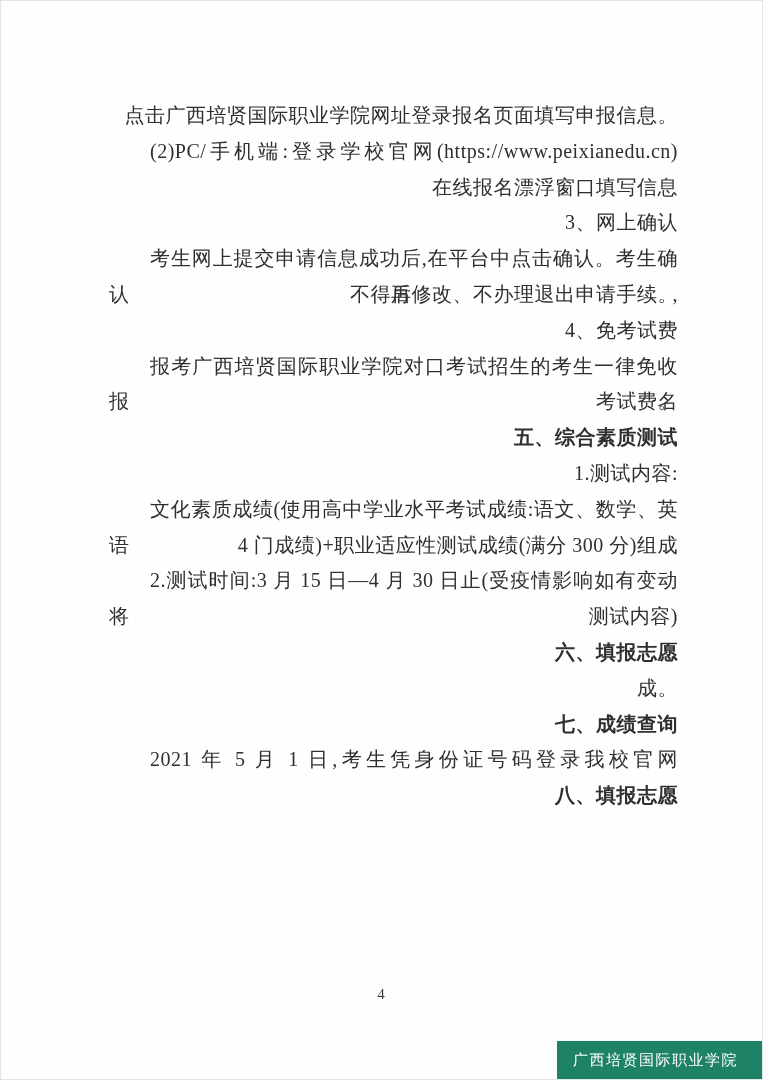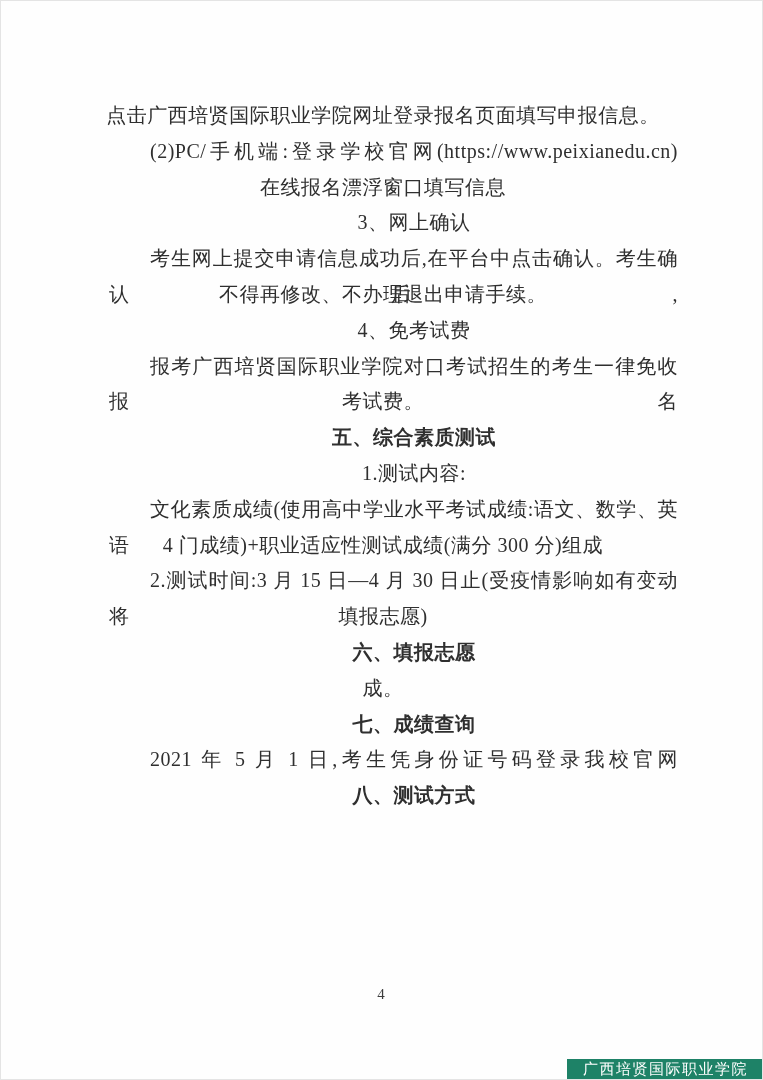--- a/index.html
+++ b/index.html
@@ -20,21 +20,21 @@
     left: 87px;
     top: 97px;
     width: 590px;
   }
   .line {
     font-size: 20px;
     line-height: 35.8px;
     height: 35.8px;
     letter-spacing: 0.5px;
     white-space: nowrap;
-    text-align: center;
+    text-align: right;
   }
   .line.indent { text-indent: 41px; margin-left: 21px; }
   .line.bold { font-weight: 700; }
   .line.justify {
     white-space: normal;
     text-align: justify;
     text-align-last: justify;
   }
   .page-number {
     position: absolute;
@@ -43,22 +43,22 @@
     width: 100%;
     text-align: center;
     font-size: 15px;
     color: #3c3c3c;
     letter-spacing: 1px;
   }
   .watermark {
     position: absolute;
     right: 0;
     bottom: 0;
-    height: 20px;
-    padding: 0 14px 0 16px;
+    height: 38px;
+    padding: 0 24px 0 16px;
     background: #1E8267;
     color: #ffffff;
     display: flex;
     align-items: center;
     justify-content: center;
     font-family: "Liberation Sans", "DejaVu Sans", sans-serif;
     font-size: 15px;
     letter-spacing: 1.5px;
   }
 </style>
@@ -75,26 +75,26 @@
     <div class="line indent justify">考生网上提交申请信息成功后,在平台中点击确认。考生确认后,</div>
     <div class="line">不得再修改、不办理退出申请手续。</div>
     <div class="line indent">4、免考试费</div>
     <div class="line indent justify">报考广西培贤国际职业学院对口考试招生的考生一律免收报名</div>
     <div class="line">考试费。</div>
     <div class="line indent bold">五、综合素质测试</div>
     <div class="line indent">1.测试内容:</div>
     <div class="line indent justify">文化素质成绩(使用高中学业水平考试成绩:语文、数学、英语</div>
     <div class="line">4 门成绩)+职业适应性测试成绩(满分 300 分)组成</div>
     <div class="line indent justify">2.测试时间:3 月 15 日—4 月 30 日止(受疫情影响如有变动将</div>
-    <div class="line">填报志愿)</div>
+    <div class="line">测试内容)</div>
     <div class="line indent bold">六、填报志愿</div>
     <div class="line">成。</div>
     <div class="line indent bold">七、成绩查询</div>
     <div class="line indent justify">2021 年 5 月 1 日,考生凭身份证号码登录我校官网</div>
-    <div class="line indent bold">八、测试方式</div>
+    <div class="line indent bold">八、填报志愿</div>
   </div>
 
   <div class="page-number">4</div>
 
   <div class="watermark">
     <span>广西培贤国际职业学院</span>
   </div>
 
 </div>
 

